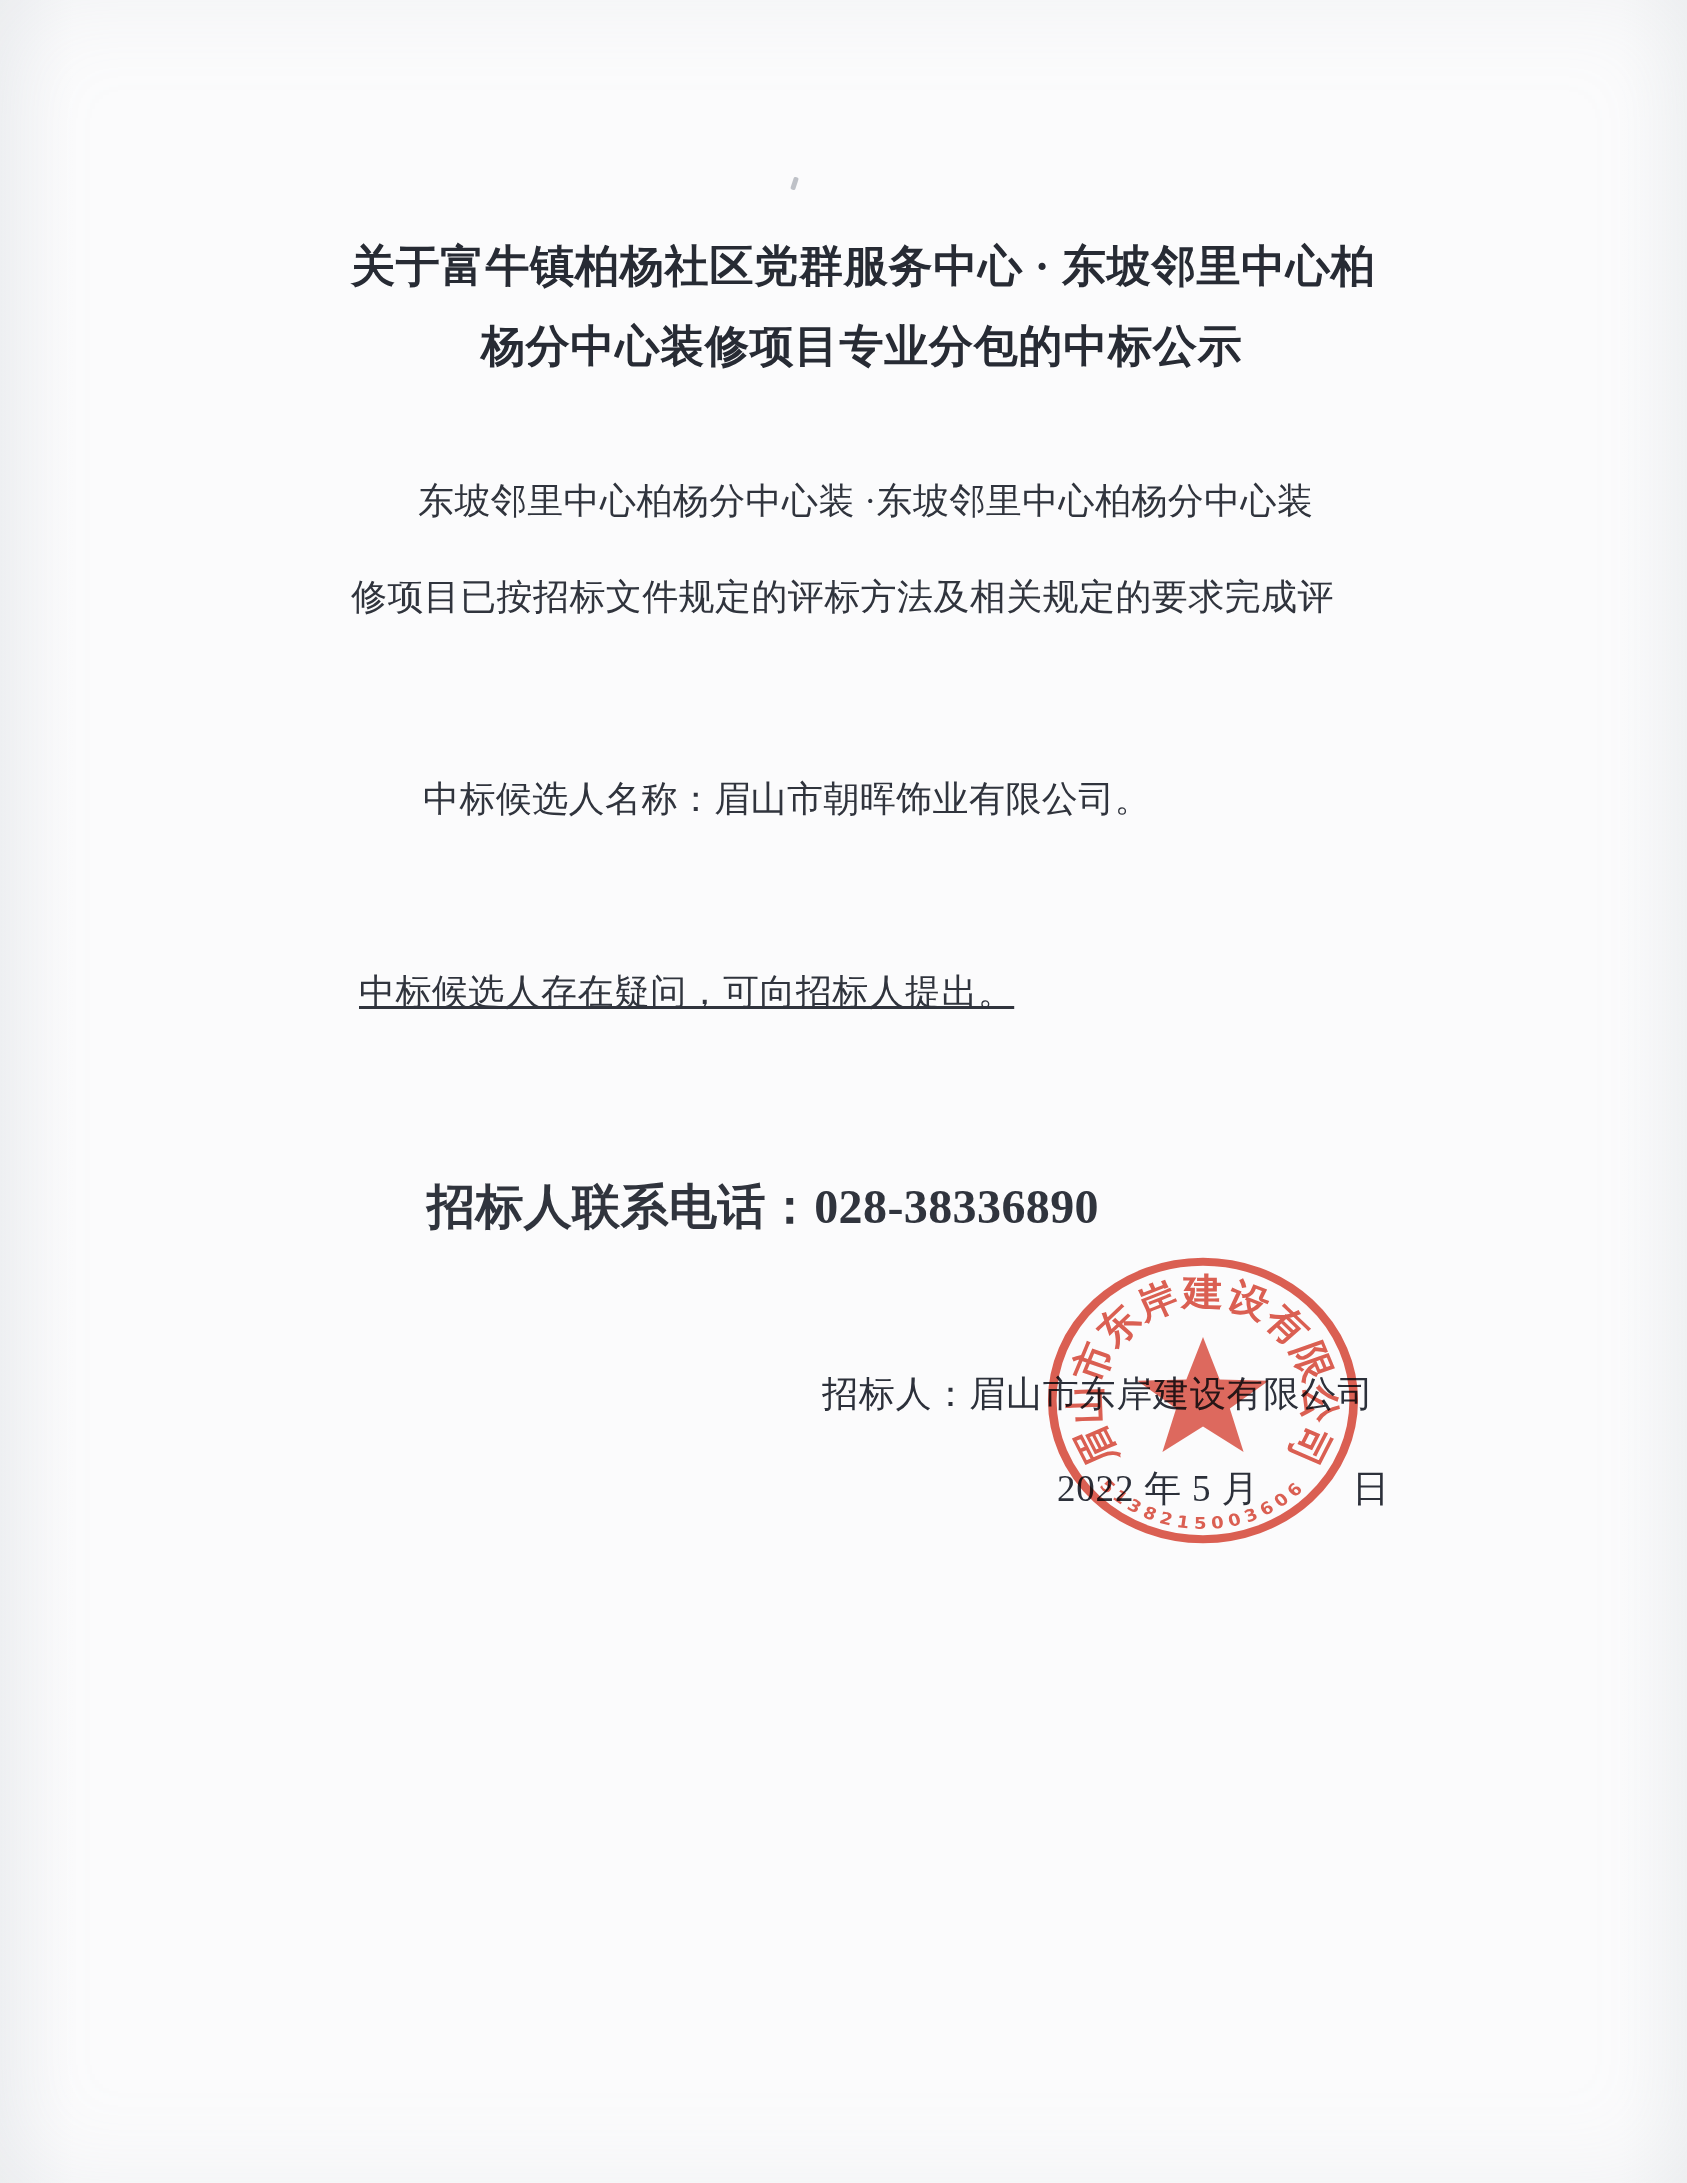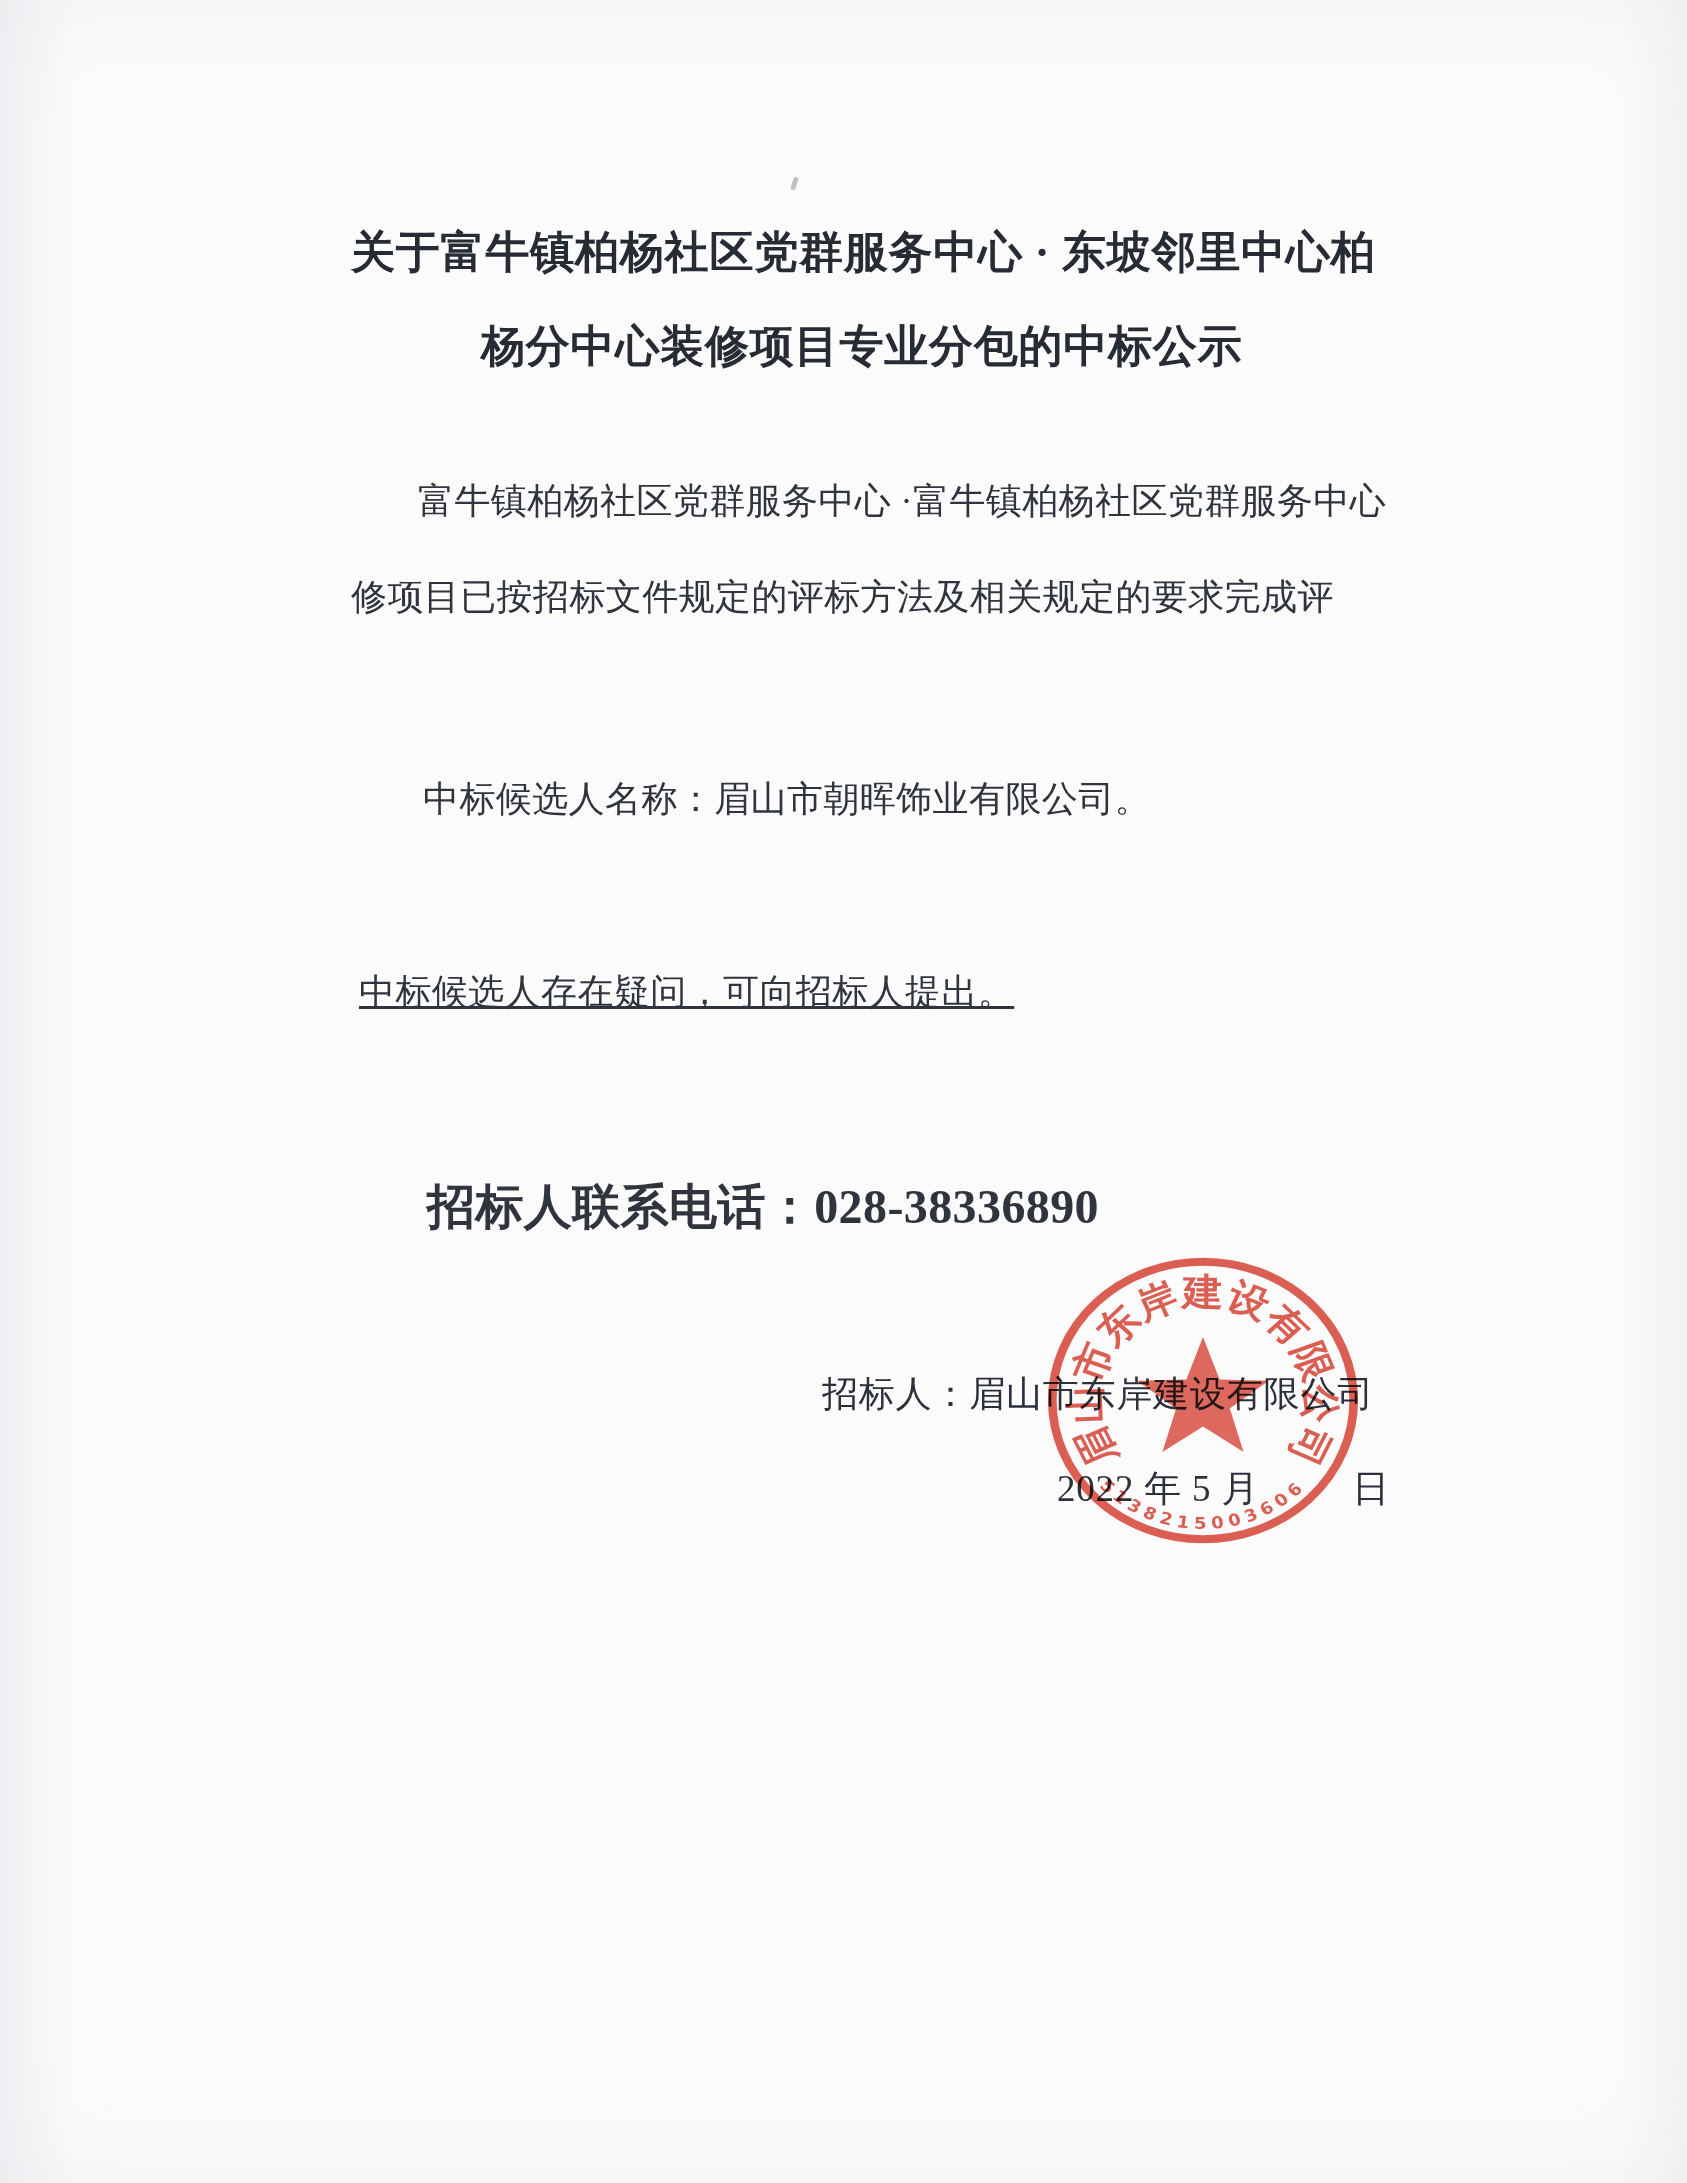--- a/index.html
+++ b/index.html
@@ -31,21 +31,21 @@
 
   .abs { position: absolute; white-space: nowrap; }
 
   .title-line {
     font-size: 44px;
     font-weight: 600;
     letter-spacing: 0.8px;
     color: var(--title_ink);
     line-height: 1.15;
   }
-  .title-1 { left: 351px; top: 228px; }
+  .title-1 { left: 351px; top: 242px; }
   .title-2 { left: 481px; top: 322px; }
 
   .body-line {
     font-size: 36px;
     font-weight: 400;
     color: var(--ink);
     letter-spacing: 0.4px;
     line-height: 1.2;
   }
   .bl-0 { left: 418px; top: 480px; }
@@ -97,21 +97,21 @@
 </head>
 <body>
 
 <div class="page">
 
   <div class="abs speck"></div>
 
   <div class="abs title-line title-1">关于富牛镇柏杨社区党群服务中心 · 东坡邻里中心柏</div>
   <div class="abs title-line title-2">杨分中心装修项目专业分包的中标公示</div>
 
-  <div class="abs body-line bl-0">富牛镇柏杨社区党群服务中心 ·富牛镇柏杨社区党群服务中心</div>
+  <div class="abs body-line bl-0">东坡邻里中心柏杨分中心装 ·东坡邻里中心柏杨分中心装</div>
   <div class="abs body-line bl-1">修项目已按招标文件规定的评标方法及相关规定的要求完成评</div>
   <div class="abs body-line bl-3">中标候选人名称：眉山市朝晖饰业有限公司。</div>
   <div class="abs body-line bl-5">中标候选人存在疑问，可向招标人提出。</div>
 
   <div class="abs body-line contact-line">招标人联系电话：028-38336890</div>
 
   <div class="abs bidder-line">招标人：眉山市东岸建设有限公司</div>
 
   <div class="abs date-line"><span>2022 年 5 月</span><span class="date-gap"></span><span>日</span></div>
 

